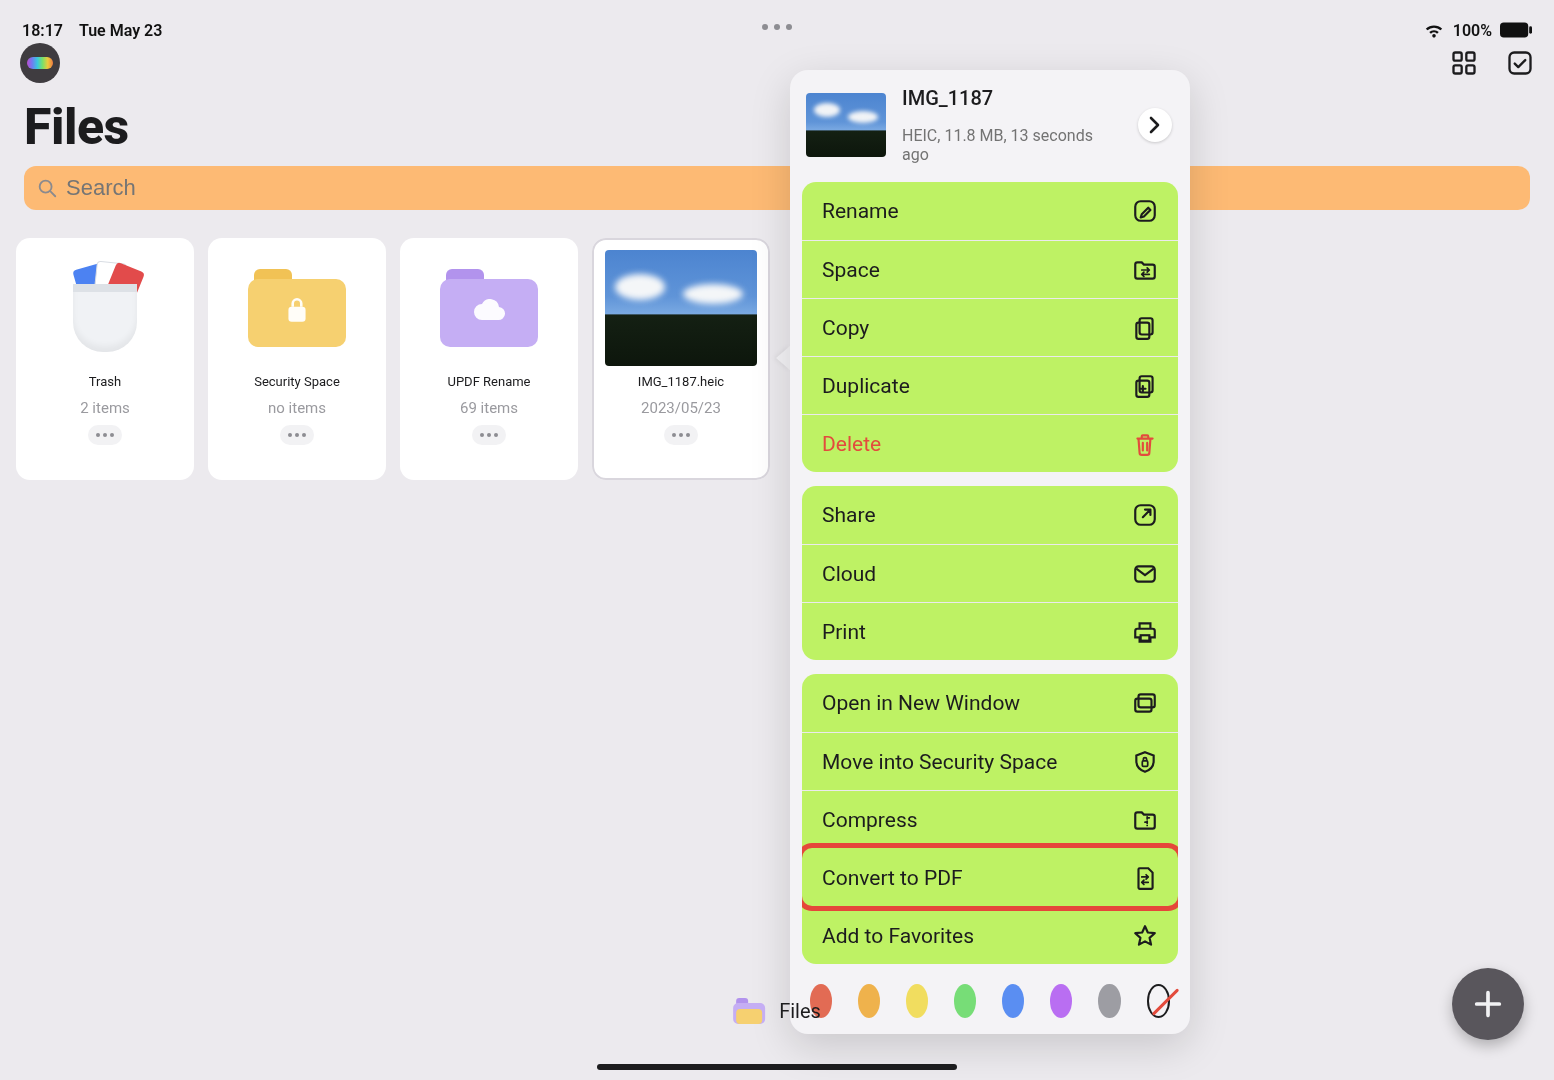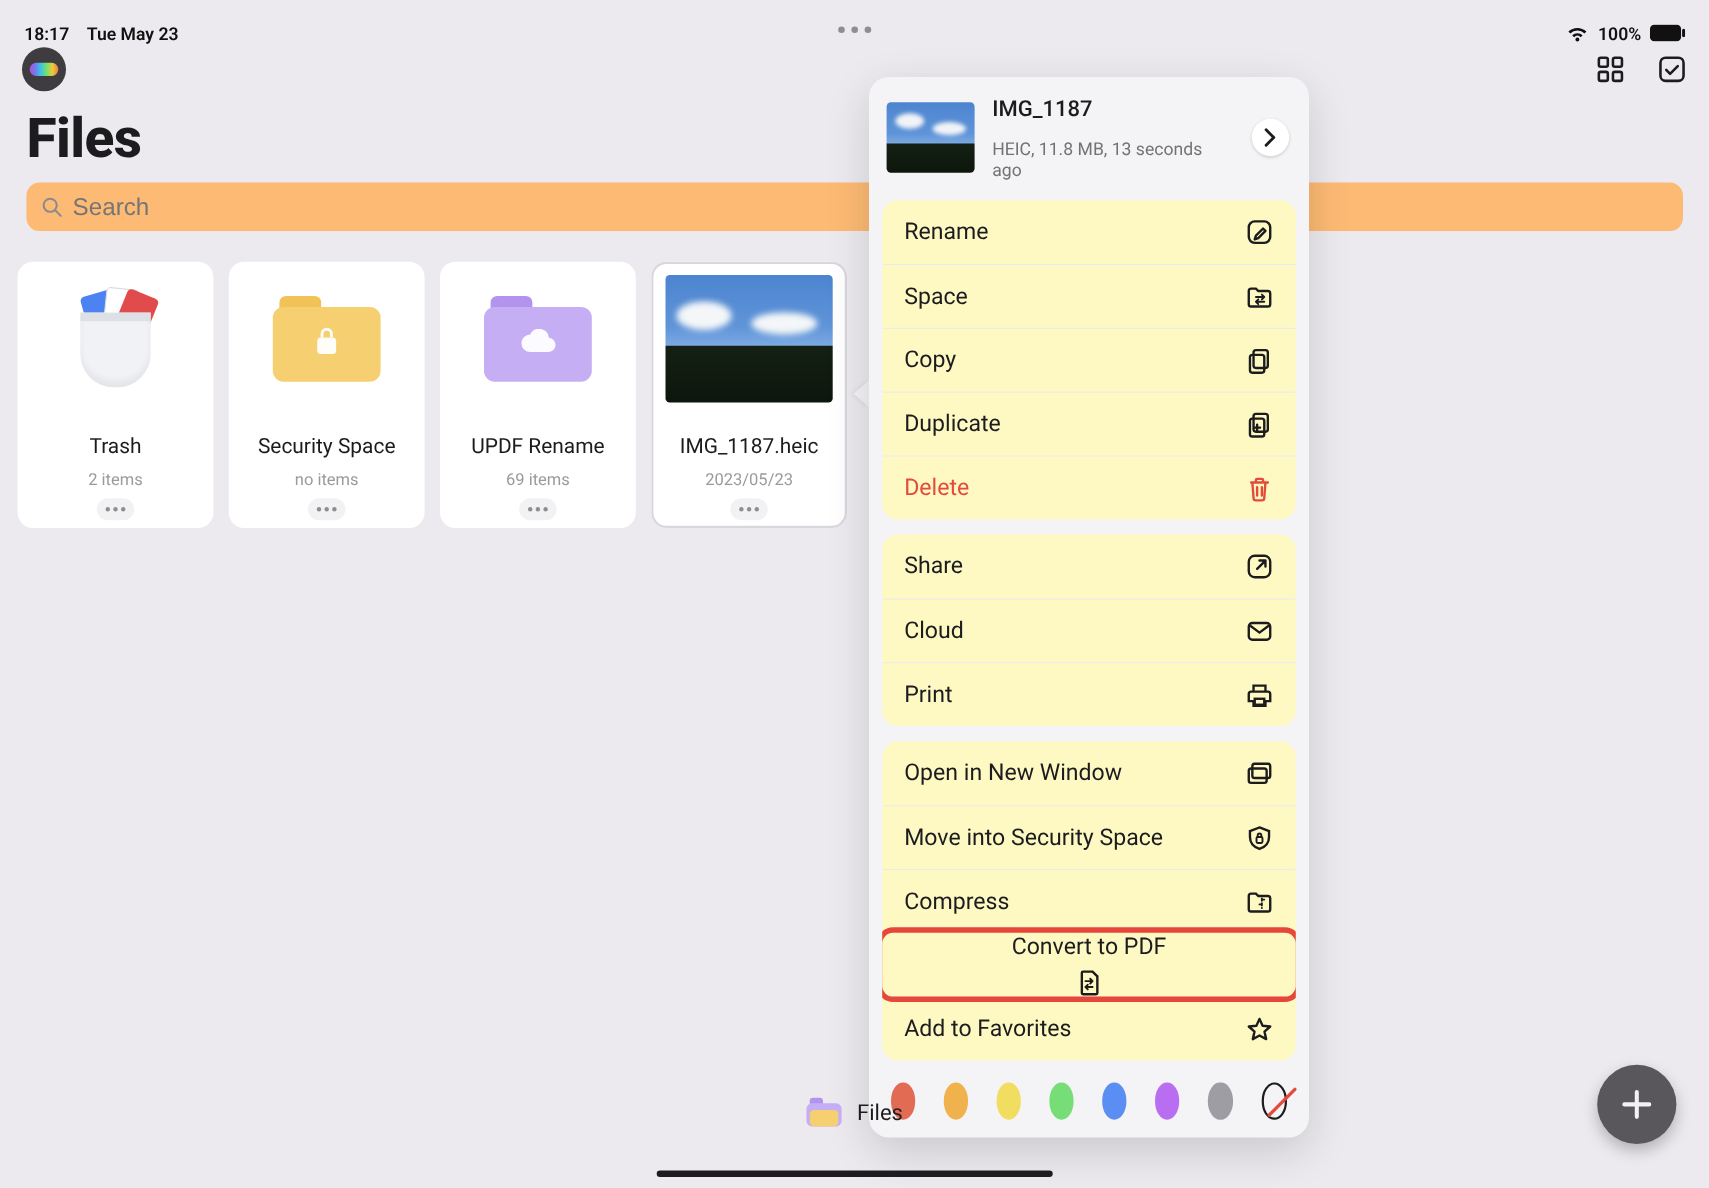--- a/index.html
+++ b/index.html
@@ -151,21 +151,21 @@
     content:"";
     position:absolute; top:24px; left:10px; width:50px; height:26px;
     background: #f4f6f8; border-radius: 50%; filter: blur(3px);
   }
   .photo-thumb::after {
     content:"";
     position:absolute; top:34px; right:14px; width:60px; height:20px;
     background: #f4f6f8; border-radius: 50%; filter: blur(3px);
   }
 
-  .file-name { margin-top: 28px; font-size: 19px; color:#1c1c1e; text-align:center; }
+  .file-name { margin-top: 8px; font-size: 13px; color:#1c1c1e; text-align:center; }
   .file-sub  { margin-top: 10px; font-size: 15px; color:#9a9a9f; }
   .ellipsis-btn {
     margin-top: 8px; width: 34px; height: 20px; border-radius: 10px;
     background: #f2f2f4;
     display:flex; align-items:center; justify-content:center; gap:3px;
   }
   .ellipsis-btn span { width:4px; height:4px; border-radius:50%; background:#8d8d92; }
   .file-card.selected { box-shadow: 0 0 0 2px #d9d6dd inset; }
 
   
@@ -210,40 +210,39 @@
   .popover-header .ph-text { flex:1; }
   .popover-header .ph-title { font-size: 20px; color:#1c1c1e; font-weight:500; }
   .popover-header .ph-sub { font-size: 16px; color:#737373; margin-top:16px; }
   .popover-header .ph-arrow {
     width: 34px; height:34px; border-radius:50%; background:#fff;
     box-shadow: 0 1px 3px rgba(0,0,0,0.18);
     display:flex; align-items:center; justify-content:center; color:#1c1c1e;
   }
 
   .menu-group {
-    background:#fef9c3; border-radius: 14px; overflow:hidden;
+    background:#bef264; border-radius: 14px; overflow:hidden;
   }
   .menu-item {
     height: 58px;
     display:flex; align-items:center; justify-content:space-between;
     padding: 0 20px;
     font-size: 21px; color:#1c1c1e;
     border-top: 1px solid #ebeaed;
   }
   .menu-item:first-child { border-top: none; }
   .menu-item.destructive { color:#e34b3d; }
   .menu-item.destructive .mi-icon { color:#e34b3d; }
   .menu-item .mi-icon { width:26px; height:26px; color:#1c1c1e; flex-shrink:0; }
   .menu-item.highlighted {
     box-shadow: 0 0 0 5px #e5473a;
     border-radius: 10px;
     position: relative;
     z-index: 1;
     border-top-color: transparent;
-    flex-direction: column;
   }
 
   .color-row {
     display:flex; gap: 26px; justify-content:center; padding: 6px 8px 2px 8px;
   }
   .color-dot {
     width: 34px; height:34px; border-radius:50%;
   }
   .color-none {
     width:34px; height:34px; border-radius:50%;

